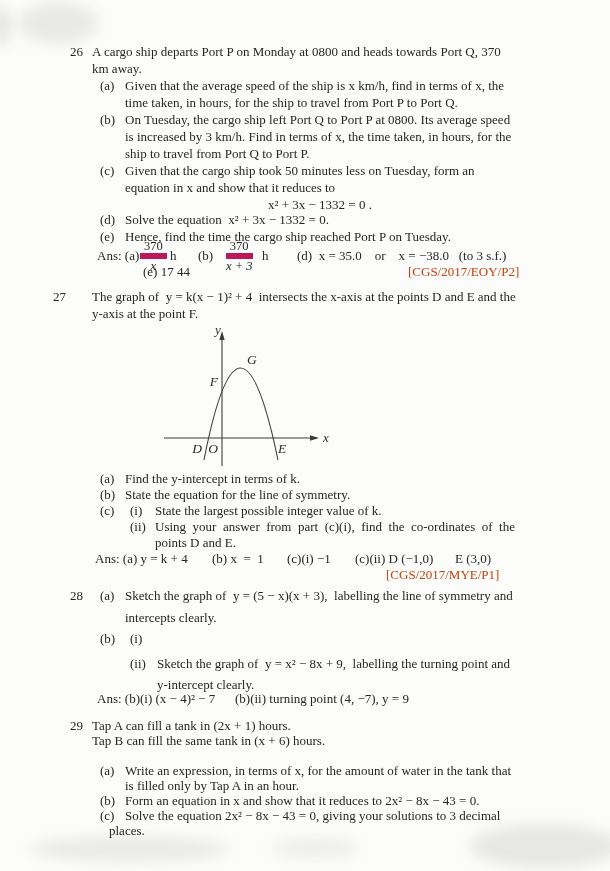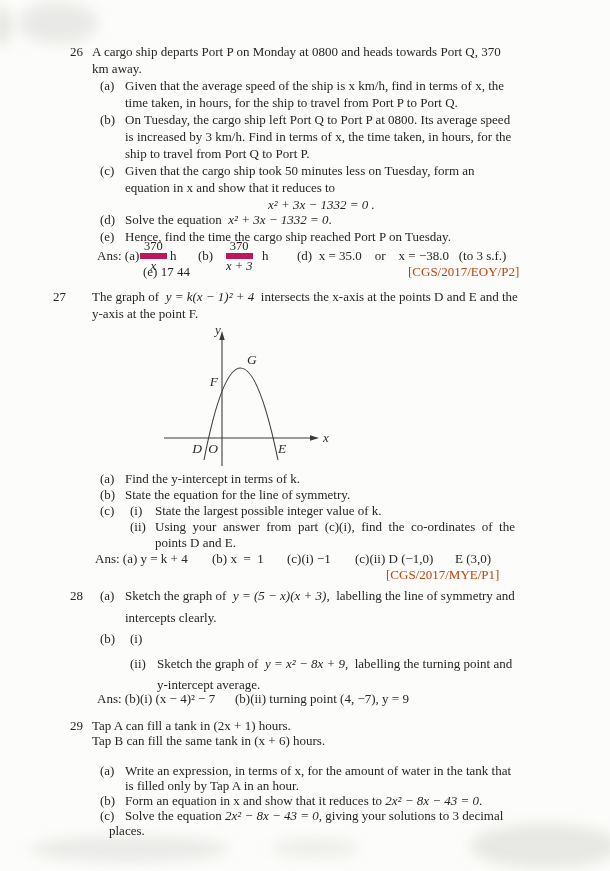--- a/index.html
+++ b/index.html
@@ -4,21 +4,21 @@
 <style>
   html,body{margin:0;padding:0;background:#ffffff;}
   .page{
     position:relative;width:610px;height:871px;margin:0;
     background:#fcfcfa;
     font-family:"Liberation Serif","DejaVu Serif",serif;
     font-size:13px;color:#262626;overflow:hidden;
   }
   .ln{position:absolute;left:0;width:610px;height:17px;white-space:pre;}
   .ln > span{position:absolute;top:0;}
-  .m{font-style:italic;text-align:center;}
+  .m{text-align:center;}
   .qn{font-size:13px;}
   .frac{display:inline-flex;flex-direction:column;align-items:center;line-height:14px;font-size:12.5px;}
   .frac .fnum{position:static;border-bottom:6px solid #be185d;padding:0 4px;}
   .frac .fden{position:static;padding:0 2px;font-style:italic;}
   .cite{color:#c2410c;}
   .smudge{position:absolute;border-radius:50%;filter:blur(7px);pointer-events:none;}
   svg text{font-family:"Liberation Serif","DejaVu Serif",serif;}
 </style>
 </head>
 <body>
@@ -166,21 +166,21 @@
   </div>
   <div class="ln" style="top:631px">
     <span style="left:100px">(b)</span>
     <span style="left:130px">(i)</span>
   </div>
   <div class="ln" style="top:656px">
     <span style="left:130px">(ii)</span>
     <span style="left:157px"><span>Sketch the graph of  </span><span class="m">y = x² − 8x + 9</span><span>,  labelling the turning point and</span></span>
   </div>
   <div class="ln" style="top:677px">
-    <span style="left:157px">y-intercept average.</span>
+    <span style="left:157px">y-intercept clearly.</span>
   </div>
   <div class="ln" style="top:691px">
     <span style="left:97px">Ans: (b)(i) (x − 4)² − 7</span>
     <span style="left:235px">(b)(ii) turning point (4, −7), y = 9</span>
   </div>
 
   <div class="ln" style="top:718px">
     <span class="qn" style="left:70px">29</span>
     <span style="left:92px">Tap A can fill a tank in (2x + 1) hours.</span>
   </div>

